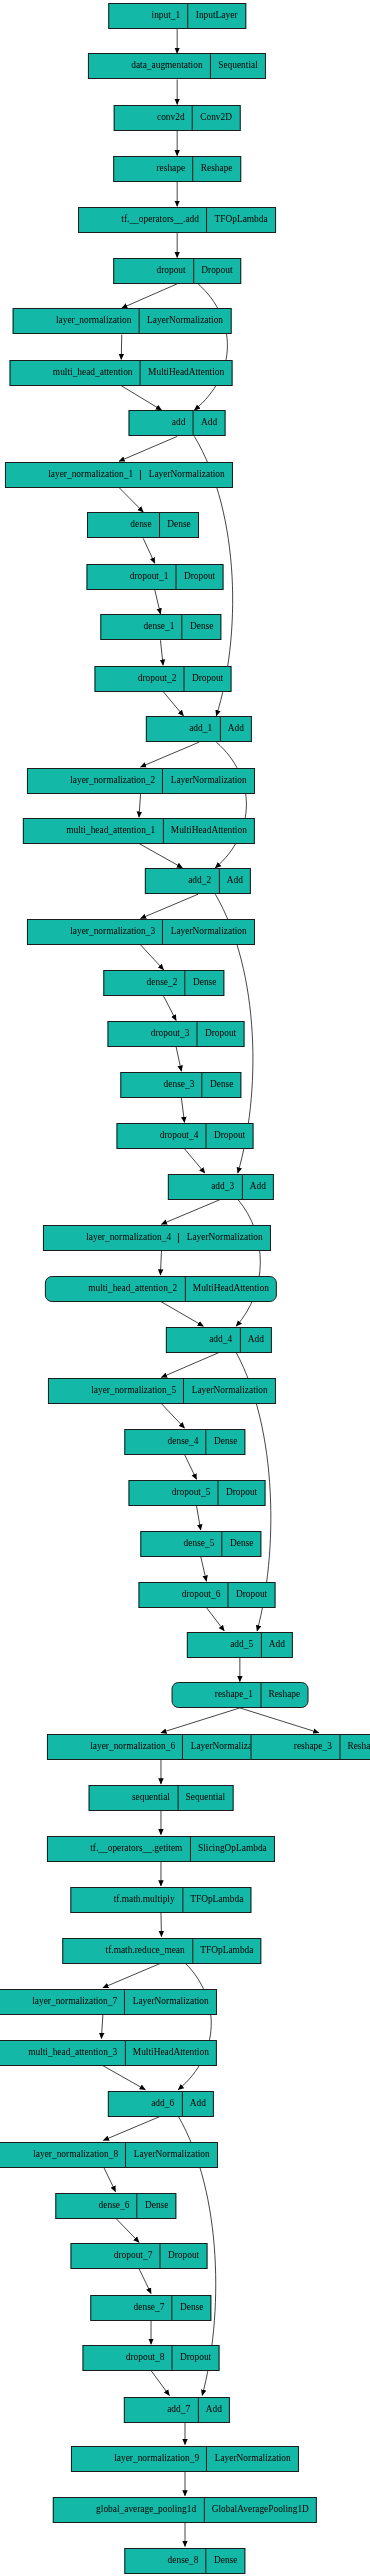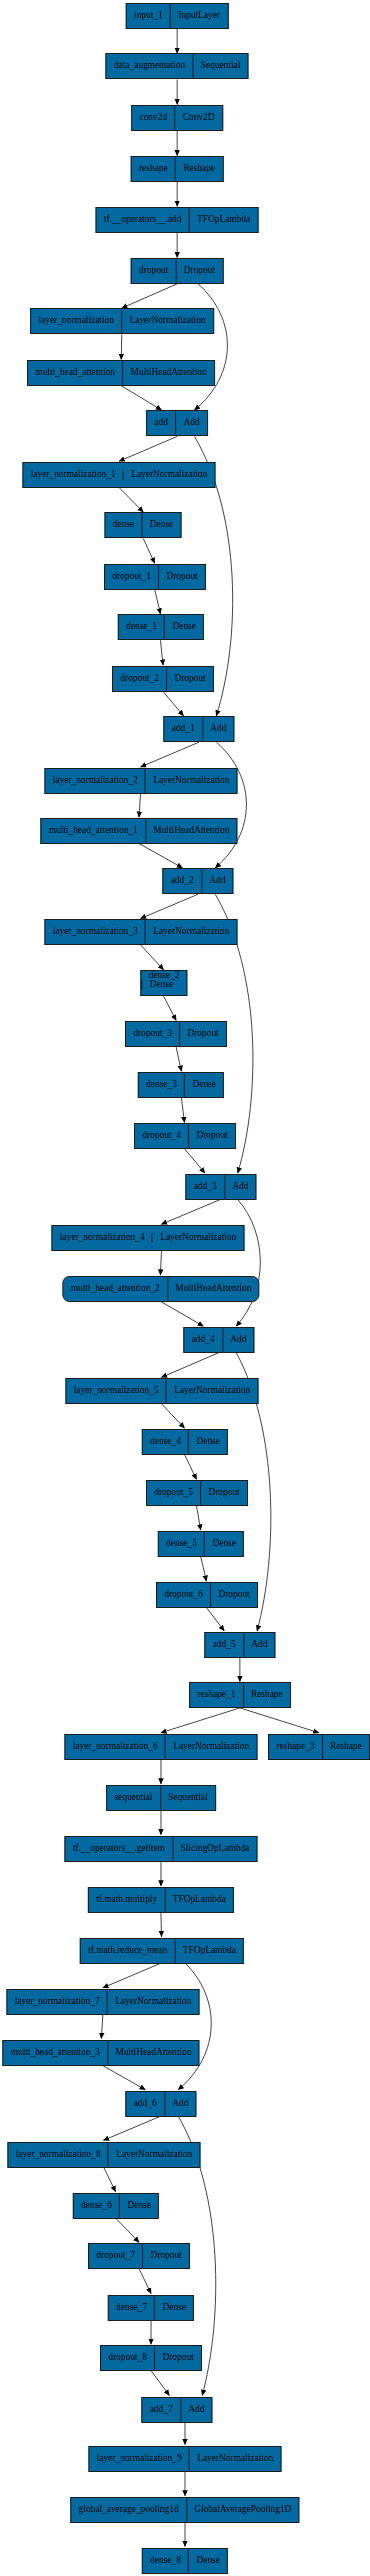--- a/index.html
+++ b/index.html
@@ -17,23 +17,24 @@
     width: 370px; height: 2576px;
     pointer-events: none;
   }
   .node {
     position: absolute;
     transform: translateX(-50%);
     display: inline-flex;
     align-items: stretch;
     height: 26px;
     box-sizing: border-box;
-    background: #0369a1;
+    background: #14b8a6;
     border: 0.8px solid #1c1c1c;
     white-space: nowrap;
+    padding-left: 35px;
   }
   .cell {
     display: flex;
     align-items: center;
     padding: 0 7.3px;
     font-size: 9.4px;
     color: #000000;
     line-height: 1;
   }
   .cell.type-cell { border-left: 0.8px solid #1c1c1c; }
@@ -182,41 +183,41 @@
       <span class="cell type-cell">MultiHeadAttention</span>
     </div>
     <div class="node" style="left: 198px; top: 868px;">
       <span class="cell name-cell">add_2</span>
       <span class="cell type-cell">Add</span>
     </div>
     <div class="node" style="left: 141px; top: 919px;">
       <span class="cell name-cell">layer_normalization_3</span>
       <span class="cell type-cell">LayerNormalization</span>
     </div>
-    <div class="node" style="left: 164px; top: 970px; flex-direction: column;">
+    <div class="node" style="left: 164px; top: 970px;">
       <span class="cell name-cell">dense_2</span>
       <span class="cell type-cell">Dense</span>
     </div>
     <div class="node" style="left: 176px; top: 1021px;">
       <span class="cell name-cell">dropout_3</span>
       <span class="cell type-cell">Dropout</span>
     </div>
     <div class="node" style="left: 181px; top: 1072px;">
       <span class="cell name-cell">dense_3</span>
       <span class="cell type-cell">Dense</span>
     </div>
     <div class="node" style="left: 185px; top: 1123px;">
       <span class="cell name-cell">dropout_4</span>
       <span class="cell type-cell">Dropout</span>
     </div>
     <div class="node" style="left: 221px; top: 1174px;">
       <span class="cell name-cell">add_3</span>
       <span class="cell type-cell">Add</span>
     </div>
-    <div class="node" style="left: 148px; top: 1225px; align-items: center;">
+    <div class="node" style="left: 157px; top: 1225px; align-items: center;">
       <span class="cell name-cell">layer_normalization_4</span>
       <span class="cell type-cell">LayerNormalization</span>
     </div>
     <div class="node" style="left: 161px; top: 1276px; border-radius: 7px;">
       <span class="cell name-cell">multi_head_attention_2</span>
       <span class="cell type-cell">MultiHeadAttention</span>
     </div>
     <div class="node" style="left: 219px; top: 1327px;">
       <span class="cell name-cell">add_4</span>
       <span class="cell type-cell">Add</span>
@@ -238,21 +239,21 @@
       <span class="cell type-cell">Dense</span>
     </div>
     <div class="node" style="left: 207px; top: 1582px;">
       <span class="cell name-cell">dropout_6</span>
       <span class="cell type-cell">Dropout</span>
     </div>
     <div class="node" style="left: 240px; top: 1632px;">
       <span class="cell name-cell">add_5</span>
       <span class="cell type-cell">Add</span>
     </div>
-    <div class="node" style="left: 240px; top: 1682px;">
+    <div class="node" style="left: 240px; top: 1682px; border-radius: 7px;">
       <span class="cell name-cell">reshape_1</span>
       <span class="cell type-cell">Reshape</span>
     </div>
     <div class="node" style="left: 161px; top: 1734px;">
       <span class="cell name-cell">layer_normalization_6</span>
       <span class="cell type-cell">LayerNormalization</span>
     </div>
     <div class="node" style="left: 319px; top: 1734px;">
       <span class="cell name-cell">reshape_3</span>
       <span class="cell type-cell">Reshape</span>

